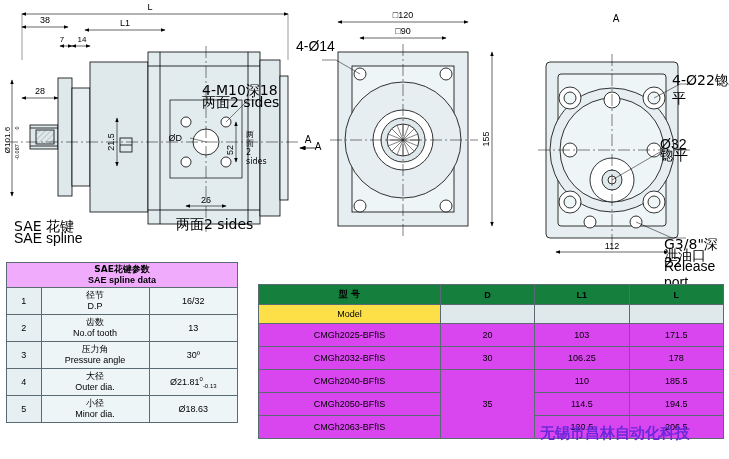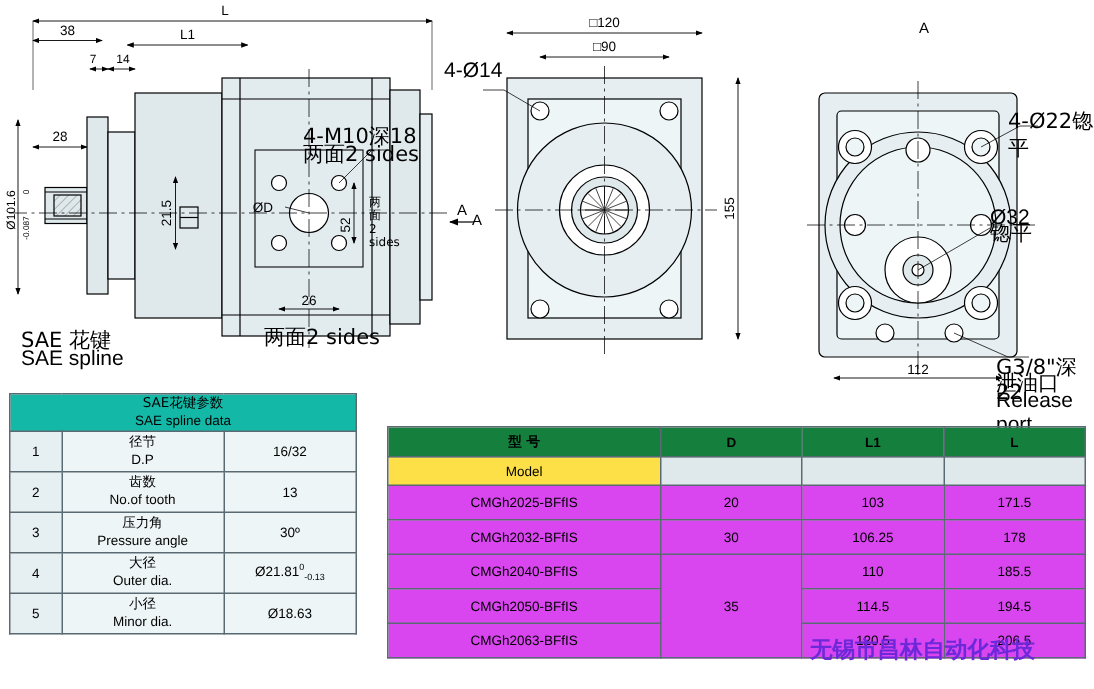--- a/index.html
+++ b/index.html
@@ -12,21 +12,21 @@
     position:relative;
     overflow:hidden;
   }
   .root{position:absolute;left:0;top:0;width:729px;height:459px;}
   svg{display:block;}
   .tbl{border-collapse:collapse;}
   .tbl td,.tbl th{border:1px solid #5a6a72;font-size:9px;text-align:center;color:#000;padding:0;}
   
   #spline-table{position:absolute;left:6px;top:262px;width:232px;}
   #spline-table table{width:232px;}
-  #spline-table th{background:#14b8a6;height:24px;line-height:11px;font-weight:normal;}
+  #spline-table th{background:#f0abfc;height:24px;line-height:11px;font-weight:bold;}
   #spline-table td{background:#eef5f7;height:26px;}
   #spline-table td.idx{width:34px;background:#e6eff2;}
   #spline-table td.nm{width:108px;line-height:11px;}
   #spline-table td.vl{width:88px;}
   
   #model-table{position:absolute;left:258px;top:284px;width:466px;}
   #model-table table{width:466px;}
   #model-table th{background:#15803d;height:19px;font-weight:bold;}
   #model-table td{background:#d946ef;height:22px;}
   #model-table td.mdl{width:182px;}

